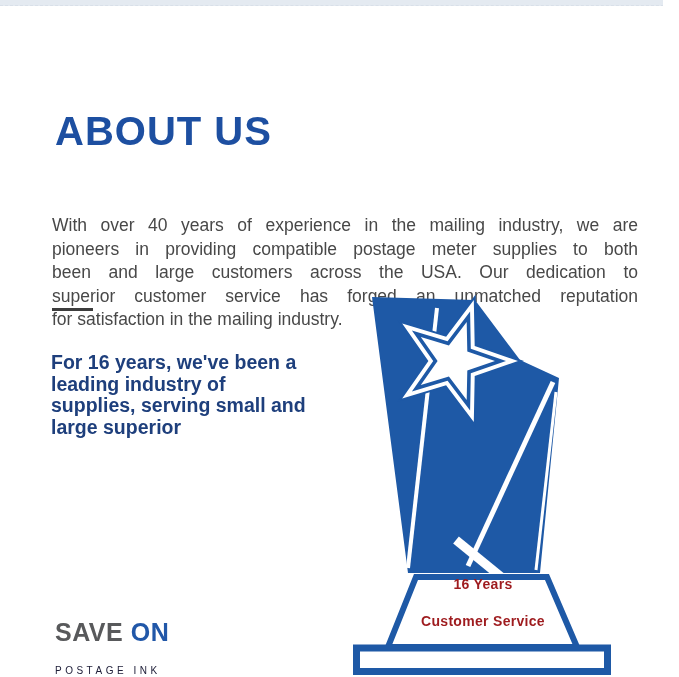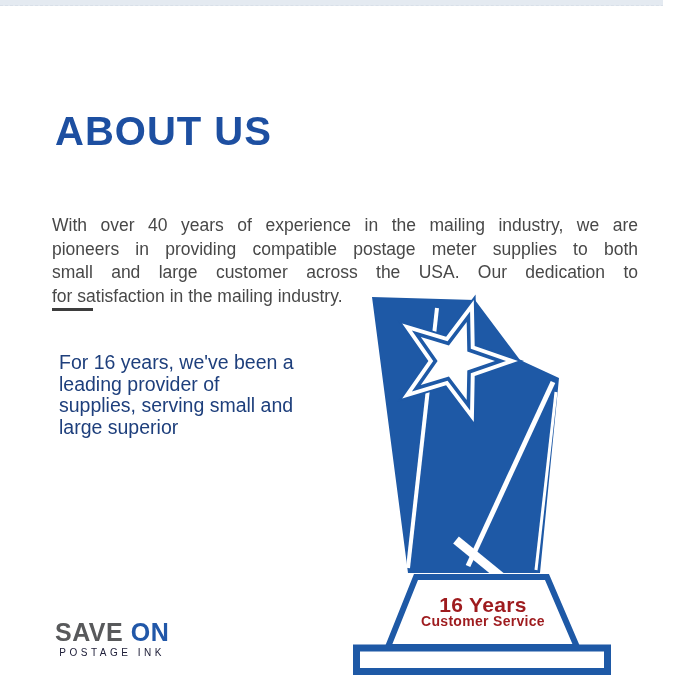--- a/index.html
+++ b/index.html
@@ -17,63 +17,64 @@
   }
   .about-paragraph{
     position:absolute;left:52px;top:170px;width:586px;
     font-size:17.5px;line-height:23.5px;color:var(--gray);margin-top:44px;
   }
   .para-line{display:block;text-align:justify;text-align-last:justify;}
   .para-line.last{text-align-last:left;}
   .section-dash{position:absolute;left:52px;top:308px;width:41px;height:3px;background:var(--dash);}
   .highlight-text{
     position:absolute;left:51px;top:352px;width:300px;
-    font-size:19.5px;line-height:21.5px;font-weight:400;color:var(--navy);margin-left:8px;
+    font-size:19.5px;line-height:21.5px;font-weight:700;color:var(--navy);
   }
   .hl-line{display:block;}
   .trophy-wrap{position:absolute;left:353px;top:290px;width:265px;height:390px;}
   .trophy-svg{position:absolute;left:0;top:0;}
   .blue-fill{fill:var(--blue);}
   .white-fill{fill:#ffffff;}
   .white-line{stroke:#ffffff;fill:none;}
   .trophy-base-shape{fill:#ffffff;stroke:var(--blue);stroke-width:6;}
   .trophy-plinth{fill:#ffffff;stroke:var(--blue);stroke-width:7;}
   .base-label{
     position:absolute;left:20px;width:220px;text-align:center;
     font-weight:800;color:var(--red);line-height:1;letter-spacing:0.3px;
   }
-  .base-label.l1{top:304px;font-size:21px;}
+  .base-label.l1{top:287px;font-size:14px;}
   .base-label.l2{top:324px;font-size:14px;}
   .brand-logo{position:absolute;left:55px;top:620px;}
   .logo-line1{font-size:25px;font-weight:800;letter-spacing:0.5px;line-height:1;}
   .logo-word1{color:var(--logo-gray);margin-top:42px;}
   .logo-word2{color:var(--logo-blue);}
-  .logo-subtitle{margin-top:3px;font-size:10px;letter-spacing:3.5px;color:#20203a;line-height:1;text-align:center;}
+  .logo-subtitle{margin-top:21px;font-size:10px;letter-spacing:3.5px;color:#20203a;line-height:1;}
 </style>
 </head>
 <body>
 
 <div id="canvas" style="--blue: #1e59a6; --heading: #1d4fa1; --navy: #1e3f7c; --red: #9e1b1e; --gray: #484848; --logo-gray: #58595b; --logo-blue: #2157a8; --strip: #e4eaf1; --dash: #3d3d3d;">
 
   <div class="top-strip"></div>
 
   <h1 class="page-title">ABOUT US</h1>
 
   <div class="about-paragraph">
     <span class="para-line">With over 40 years of experience in the mailing industry, we are</span>
     <span class="para-line">pioneers in providing compatible postage meter supplies to both</span>
-    <span class="para-line">small and large customer across the USA. Our dedication to</span>
+    <span class="para-line">been and large customers across the USA. Our dedication to</span>
+    <span class="para-line">superior customer service has forged an unmatched reputation</span>
     <span class="para-line last">for satisfaction in the mailing industry.</span>
   </div>
 
   <div class="section-dash"></div>
 
   <div class="highlight-text">
     <span class="hl-line">For 16 years, we've been a</span>
-    <span class="hl-line">leading provider of</span>
+    <span class="hl-line">leading industry of</span>
     <span class="hl-line">supplies, serving small and</span>
     <span class="hl-line">large superior</span>
   </div>
 
   <div class="trophy-wrap">
     <svg class="trophy-svg" width="265" height="390" viewBox="0 0 265 390">
 
       <polygon class="blue-fill" points="19,7 122,10 167,70 206,88 187,283 55,283"></polygon>
 
       <line class="white-line" x1="84" y1="18" x2="55" y2="278" stroke-width="4"></line>

